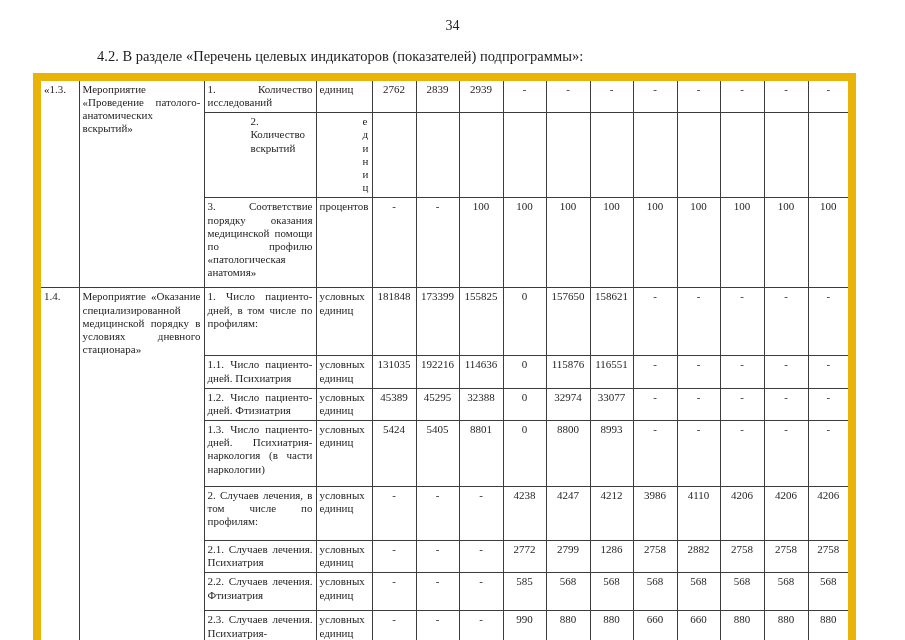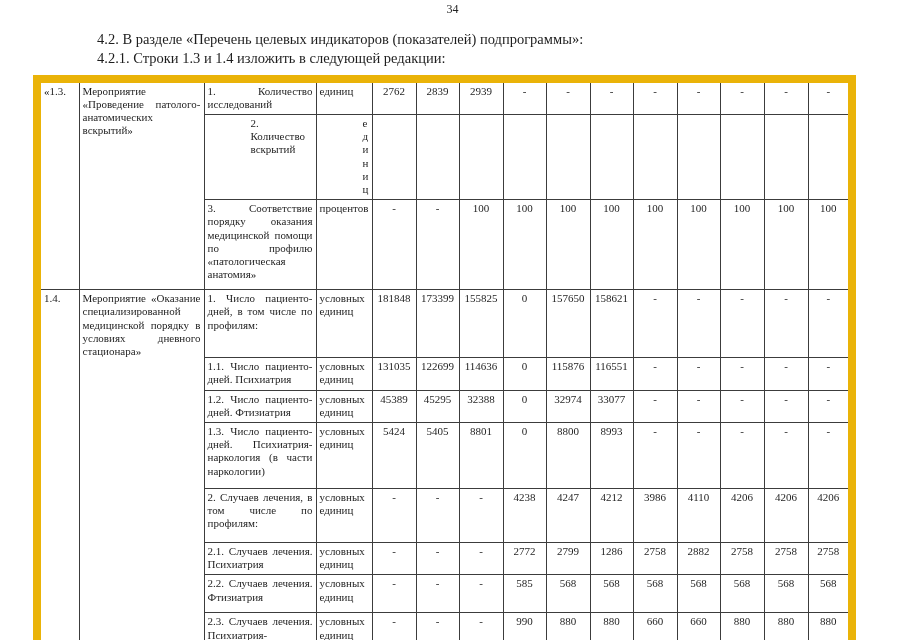--- a/index.html
+++ b/index.html
@@ -13,22 +13,22 @@
     color: #1f1f1f;
   }
   .page {
     position: relative;
     width: 905px;
     height: 640px;
     background: #ffffff;
   }
   .page-number {
     text-align: center;
-    font-size: 12px;
-    padding-top: 2px;
+    font-size: 14px;
+    padding-top: 18px;
     color: #222;
   }
   .intro {
     margin: 13px 55px 7px 97px;
     font-size: 14.5px;
     line-height: 1.3;
     color: #1d1d1d;
   }
   .intro p { margin: 0; font-family: Liberation Serif, serif; }
   table.indicators {
@@ -78,21 +78,20 @@
   tr.tall-e > td { height: 48px; }
   tr.tall-f > td { height: 32px; }
 </style>
 </head>
 <body>
 
 <div class="page">
   <div class="page-number">34</div>
   <div class="intro">
     <p>4.2. В разделе «Перечень целевых индикаторов (показателей) подпрограммы»:</p>
-    <p>4.2.1. Строки 1.3 и 1.4 изложить в следующей редакции:</p>
   </div>
   <table class="indicators">
     <colgroup>
       <col style="width:42px">
         <col style="width:125px">
         <col style="width:112px">
         <col style="width:56px">
       <col style="width:44px">
         <col style="width:43px">
         <col style="width:44px">
@@ -167,21 +166,21 @@
           <td class="value-cell">-</td>
           <td class="value-cell">-</td>
           <td class="value-cell">-</td>
           <td class="value-cell">-</td>
           <td class="value-cell">-</td>
         </tr>
         <tr>
           <td class="indicator-cell">1.1. Число пациенто-дней. Психиатрия</td>
           <td class="unit-cell">условных единиц</td>
           <td class="value-cell">131035</td>
-          <td class="value-cell">122699</td>
+          <td class="value-cell">192216</td>
           <td class="value-cell">114636</td>
           <td class="value-cell">0</td>
           <td class="value-cell">115876</td>
           <td class="value-cell col-sep">116551</td>
           <td class="value-cell">-</td>
           <td class="value-cell">-</td>
           <td class="value-cell">-</td>
           <td class="value-cell">-</td>
           <td class="value-cell">-</td>
         </tr>

